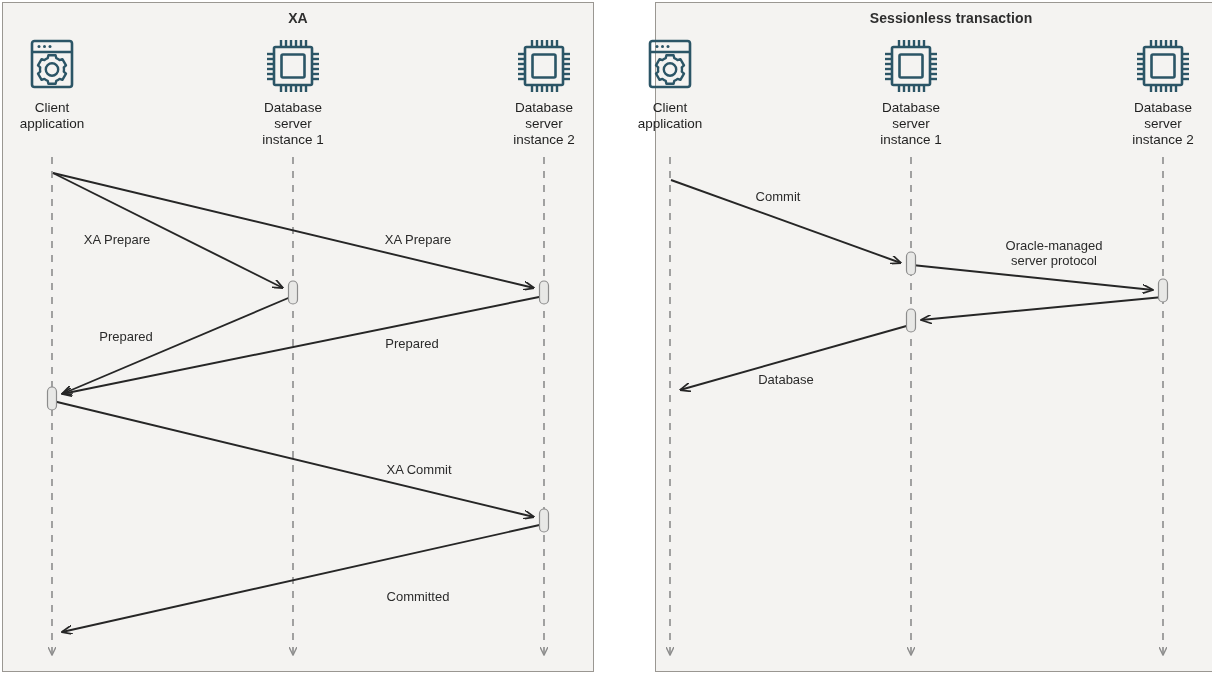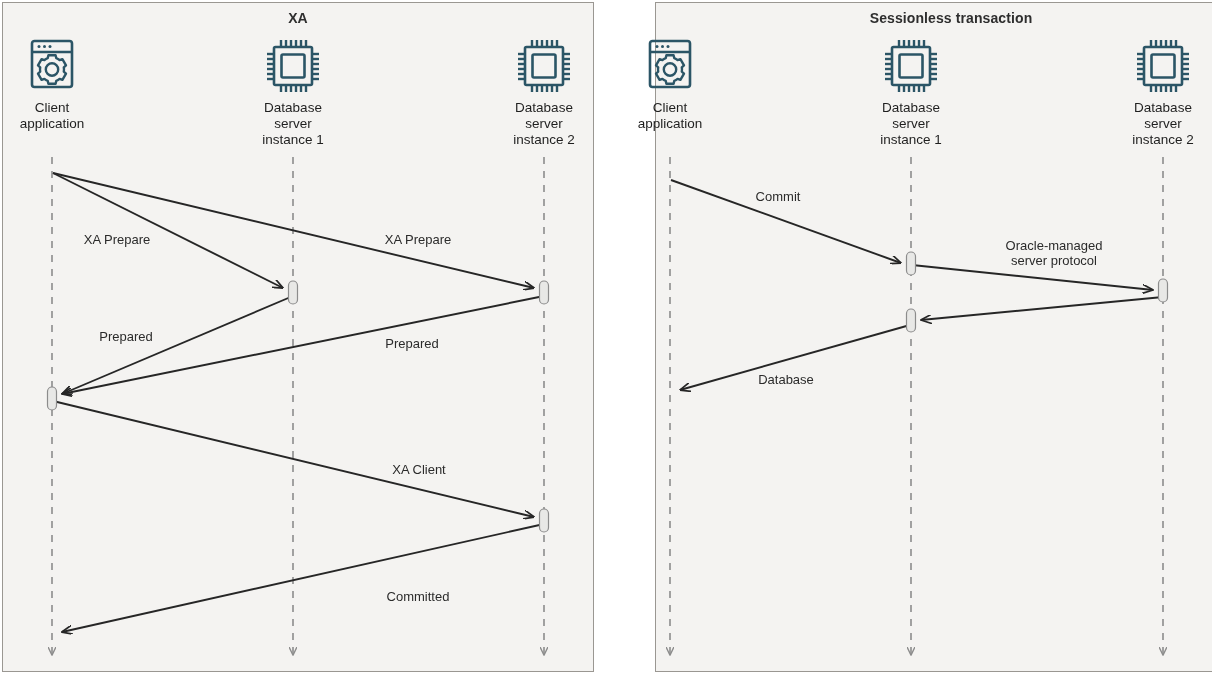--- a/index.html
+++ b/index.html
@@ -336,21 +336,21 @@
       <rect x="906.5" y="252" width="9" height="23" rx="4.5" fill="#e8e8e6" stroke="#8c8c8c" stroke-width="1.2"></rect>
       <rect x="1158.5" y="279" width="9" height="23" rx="4.5" fill="#e8e8e6" stroke="#8c8c8c" stroke-width="1.2"></rect>
       <rect x="906.5" y="309" width="9" height="23" rx="4.5" fill="#e8e8e6" stroke="#8c8c8c" stroke-width="1.2"></rect>
     </g>
   </svg>
 
   <div class="msg-label" style="left:117px; top:232px;">XA Prepare</div>
   <div class="msg-label" style="left:418px; top:232px;">XA Prepare</div>
   <div class="msg-label" style="left:126px; top:329px;">Prepared</div>
   <div class="msg-label" style="left:412px; top:336px;">Prepared</div>
-  <div class="msg-label" style="left:419px; top:462px;">XA Client</div>
+  <div class="msg-label" style="left:419px; top:462px;">XA Commit</div>
   <div class="msg-label" style="left:418px; top:589px;">Committed</div>
 
   <div class="msg-label" style="left:778px; top:189px;">Commit</div>
   <div class="msg-label" style="left:1054px; top:238px;">Oracle-managed
 server protocol</div>
   <div class="msg-label" style="left:786px; top:372px;">Database</div>
 
 </div>
 
 </body></html>

